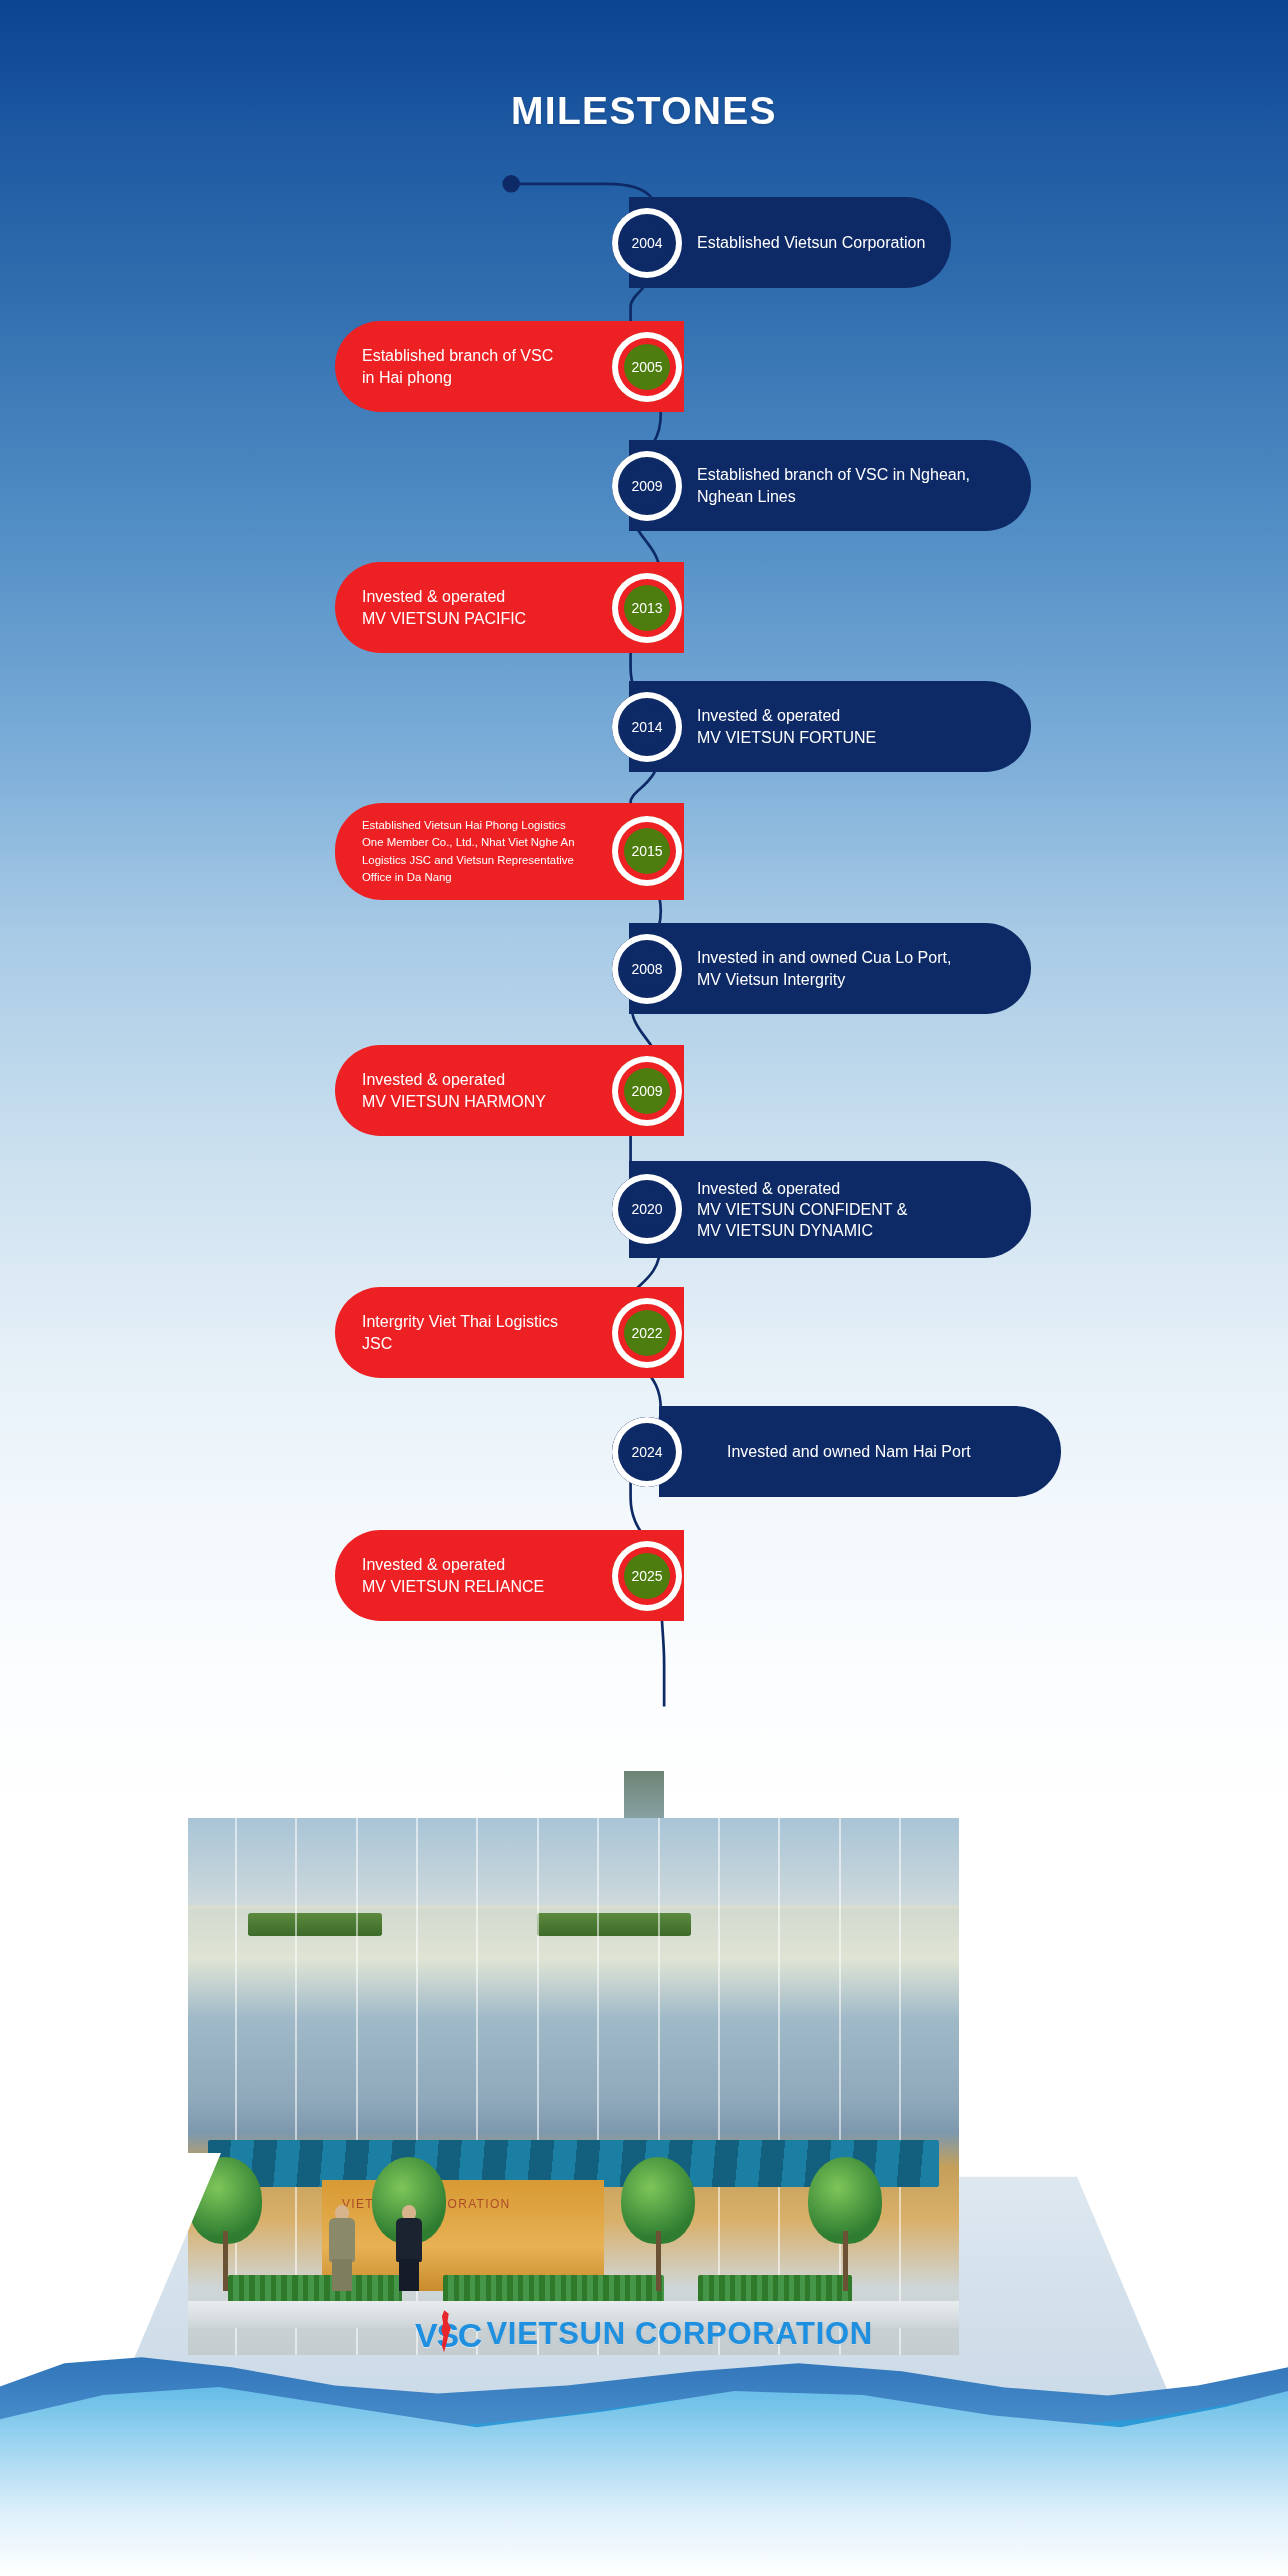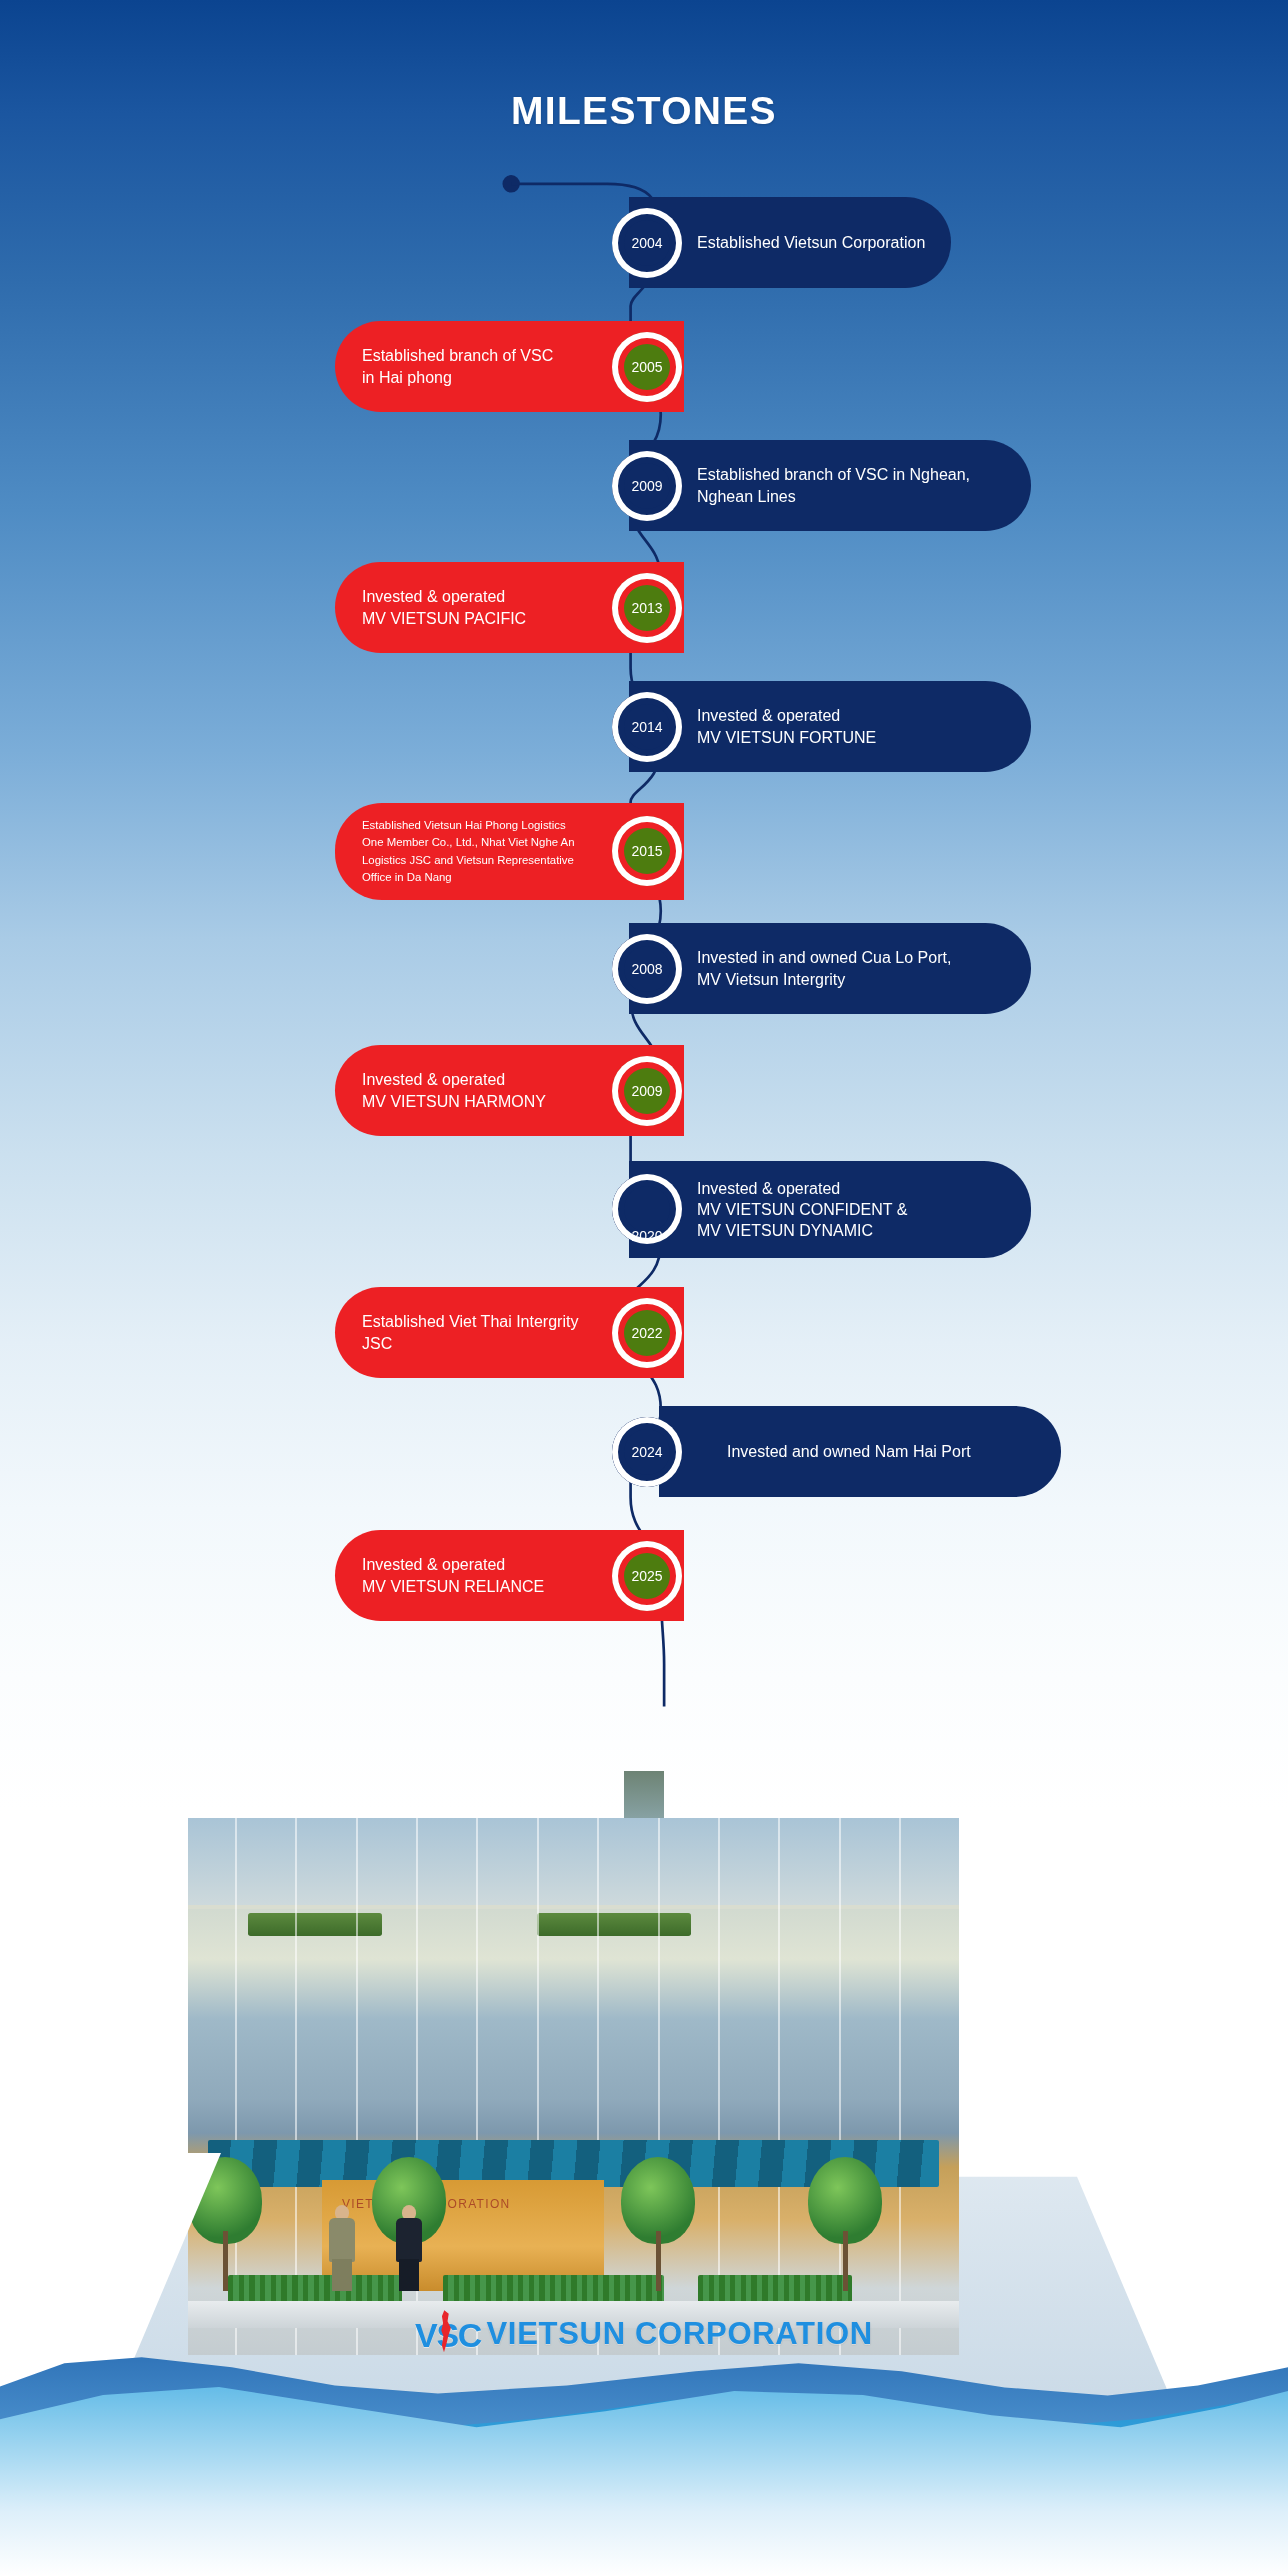--- a/index.html
+++ b/index.html
@@ -384,29 +384,29 @@
 </div>
 
 <div class="row" style="top:1209px">
   <div class="pill pill-right navy" style="top:-48px; height:97px; width:402px;">
     <div class="pill-text">
       <div>Invested &amp; operated</div>
       <div>MV VIETSUN CONFIDENT &amp;</div>
       <div>MV VIETSUN DYNAMIC</div>
     </div>
   </div>
-  <div class="badge navy" style="left:612px; top:-35px; width:70px; height:70px;align-items:flex-end;">
+  <div class="badge navy" style="left:612px; top:-35px; width:70px; height:70px;">
     <span>2020</span>
   </div>
 </div>
 
 <div class="row" style="top:1333px">
   <div class="pill pill-left red" style="top:-46px; height:91px; width:349px;">
     <div class="pill-text">
-      <div>Established Viet Thai Intergrity JSC</div>
+      <div>Intergrity Viet Thai Logistics JSC</div>
     </div>
   </div>
   <div class="badge red" style="left:612px; top:-35px; width:70px; height:70px;">
     <span>2022</span>
   </div>
 </div>
 
 <div class="row" style="top:1452px">
   <div class="pill pill-right navy" style="top:-46px; height:91px; width:402px;margin-left:30px;">
     <div class="pill-text">

